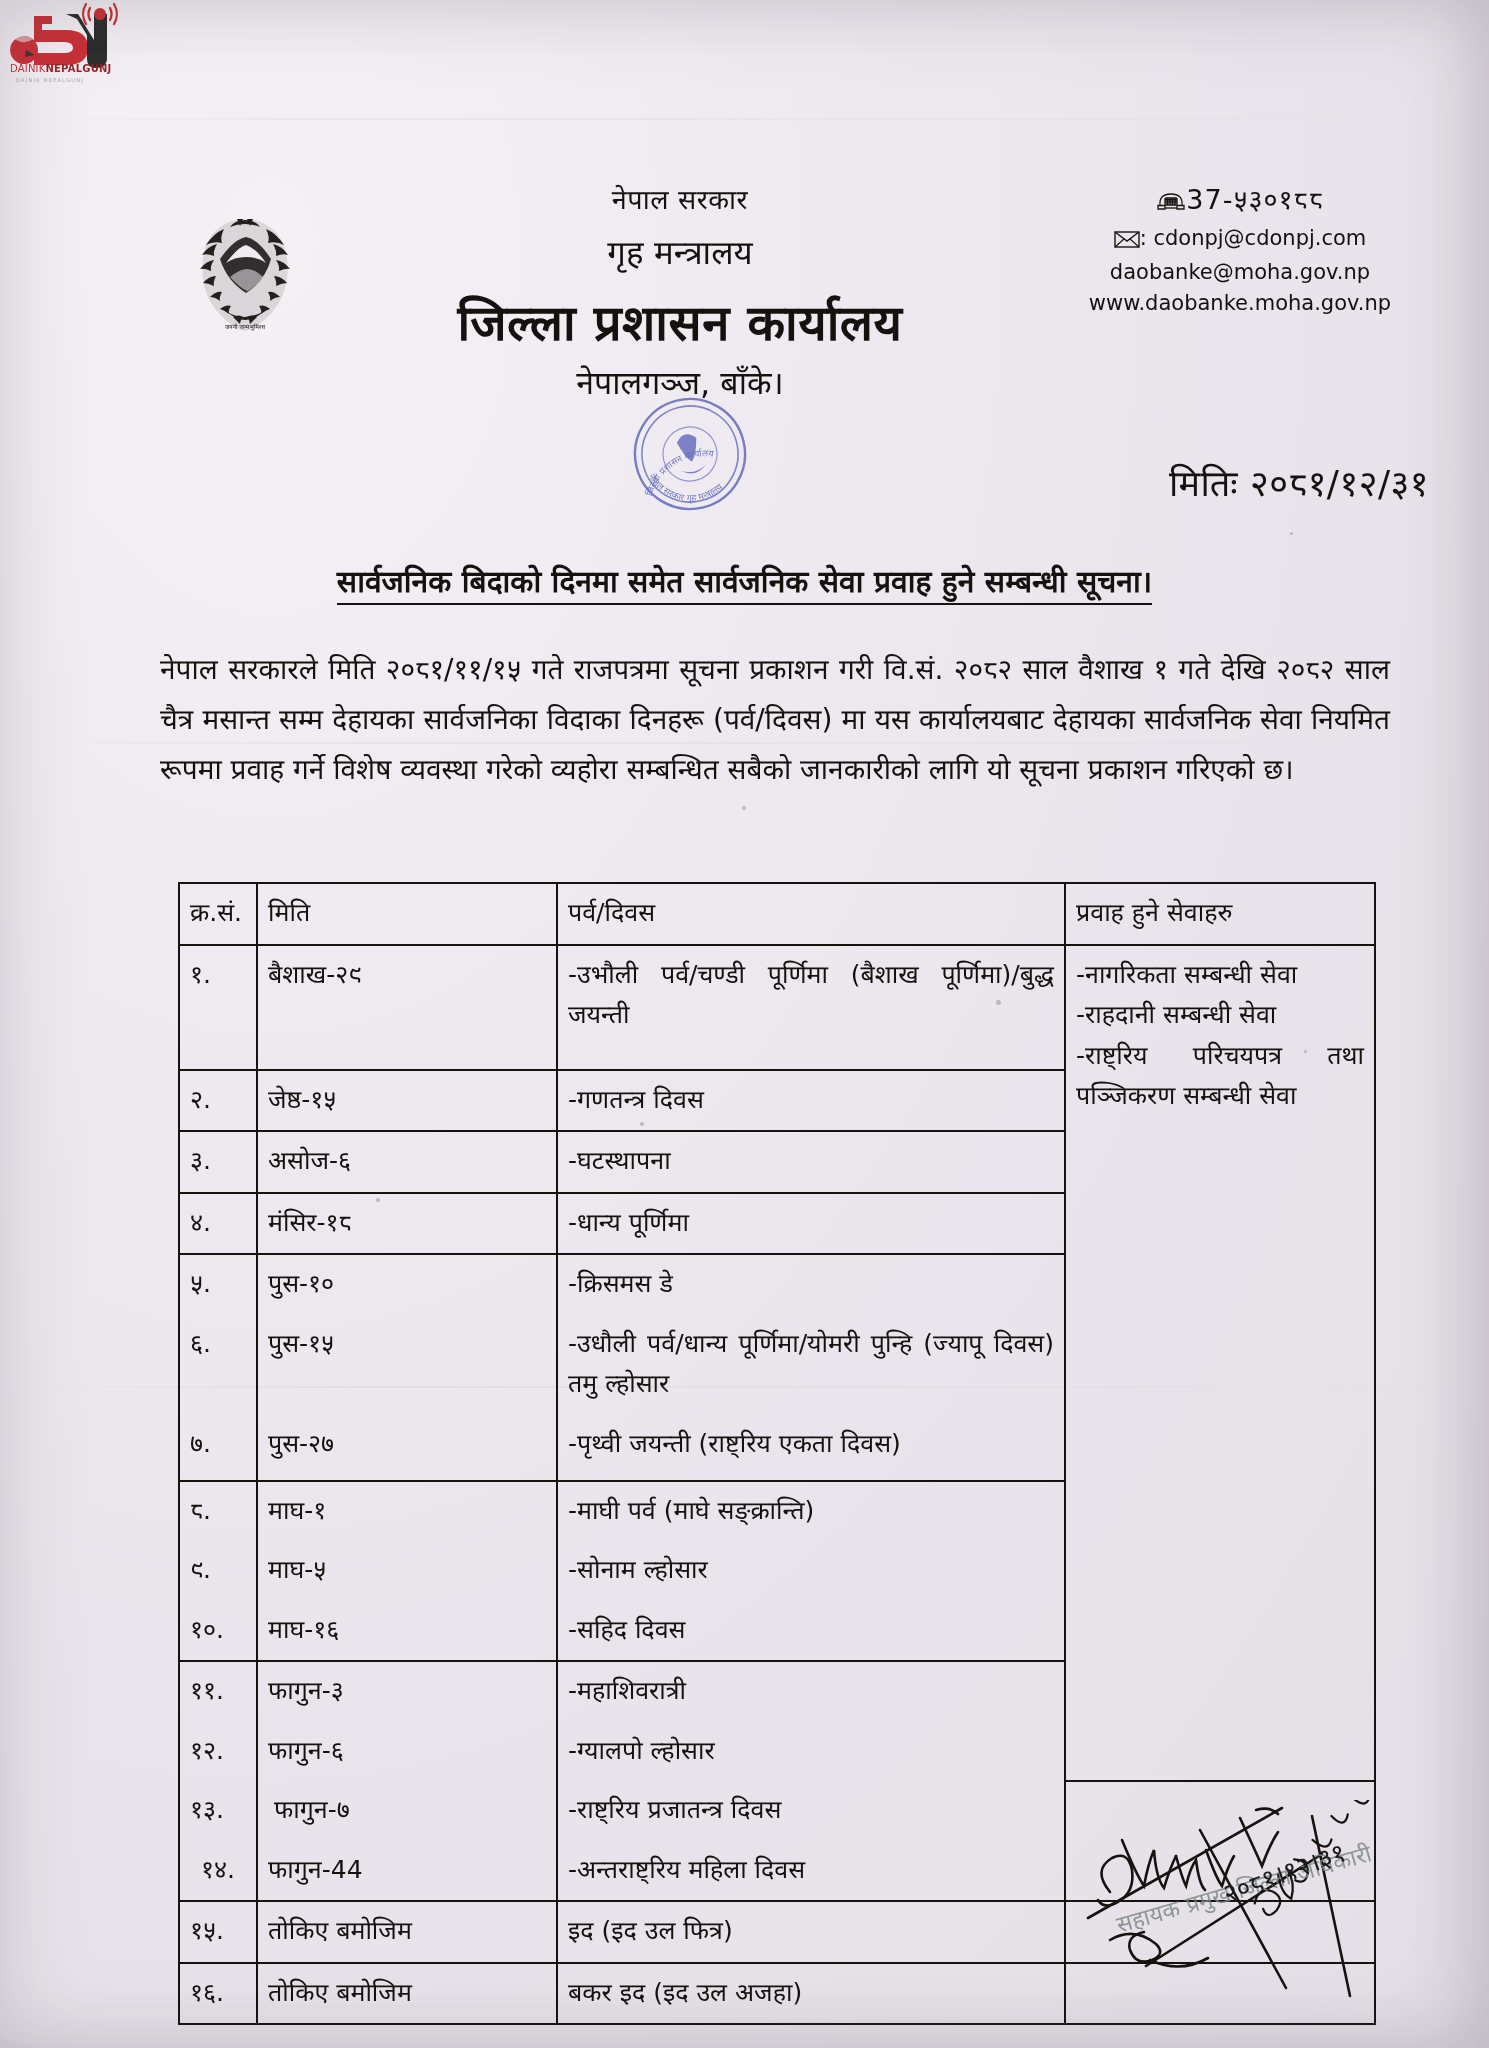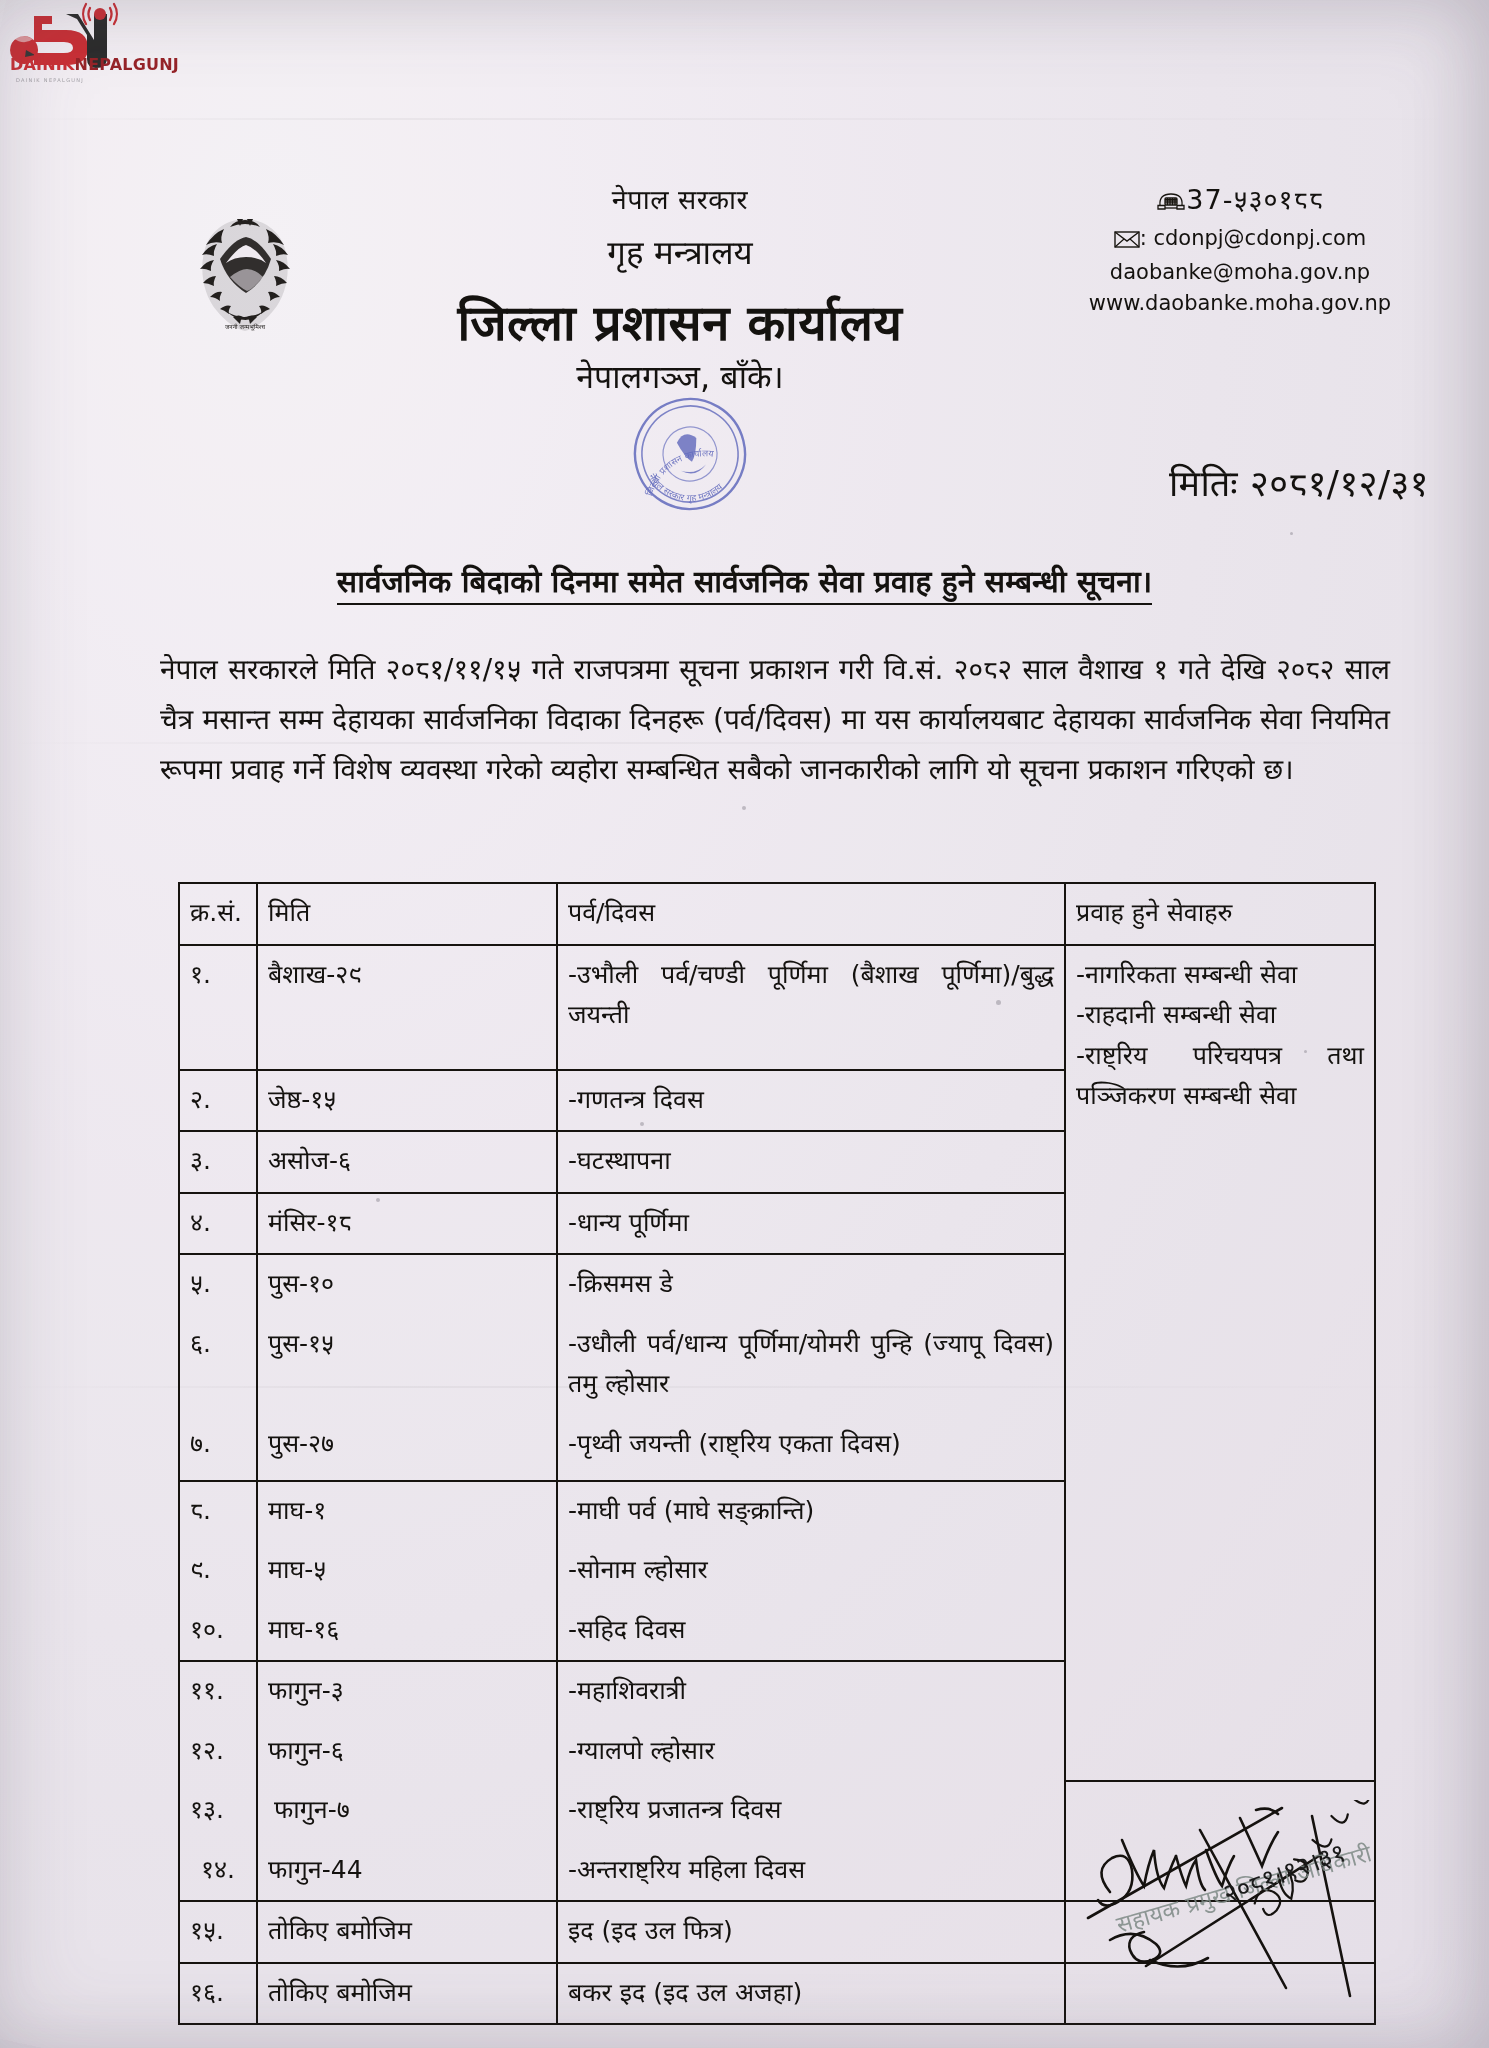--- a/index.html
+++ b/index.html
@@ -43,21 +43,21 @@
 
   
   .wm-logo {
     position: absolute;
     left: 4px; top: 2px;
     width: 122px; height: 84px;
     opacity: .92;
   }
   .wm-logo .txt1 {
     position:absolute; left:6px; bottom:12px;
-    font-size: 16px; font-weight: 700; letter-spacing: .2px;
+    font-size: 10px; font-weight: 400; letter-spacing: .2px;
     color:#c62026;
   }
   .wm-logo .txt1 b { color:#8f1217; }
   .wm-logo .txt2 {
     position:absolute; left:12px; bottom:3px;
     font-size: 5px; letter-spacing: 1.3px; color:#9c9aa0;
   }
 
   
   .emblem {
@@ -69,21 +69,21 @@
     position: absolute;
     left: 330px; top: 180px;
     width: 700px;
     text-align: center;
   }
   .gov-line { font-size: 27px; letter-spacing: .5px; }
   .ministry-line { font-size: 33px; margin-top: 12px; }
   .office-line {
     font-size: 49px; font-weight: 700; margin-top: 14px; letter-spacing: .5px;
   }
-  .place-line { font-size: 32px; margin-top: 0; }
+  .place-line { font-size: 32px; margin-top: 6px; }
 
   .contact {
     position: absolute;
     left: 1060px; top: 180px;
     width: 360px;
     font-size: 21px;
     line-height: 1.48;
     text-align: center;
   }
   .contact .phone {

